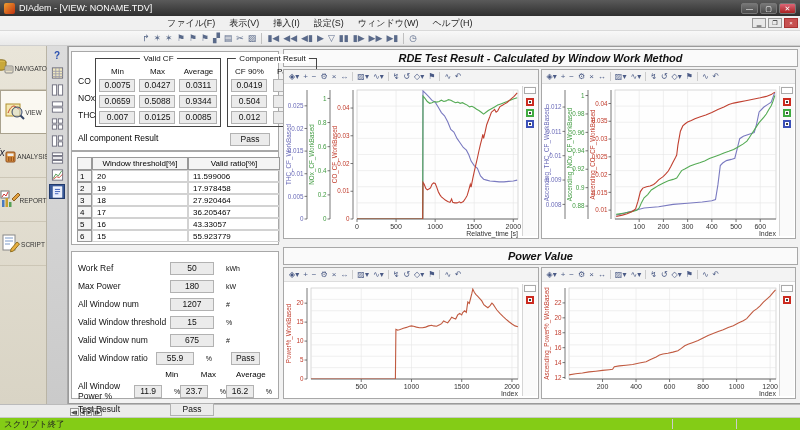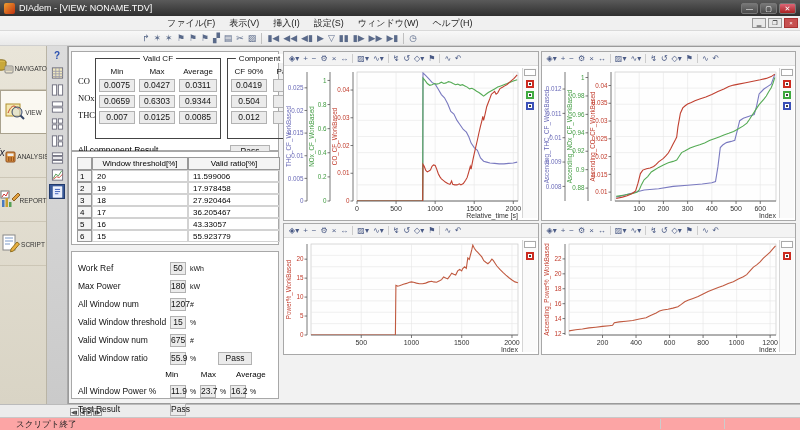--- a/index.html
+++ b/index.html
@@ -58,55 +58,55 @@
   .chart-legend { position:absolute; top:16px; right:1px; width:15px; bottom:2px;
     background:#fafafa; border-left:1px solid #d5d5d5; display:flex; flex-direction:column; align-items:center; }
   .leg-btn { width:12px; height:7px; background:#fff; border:1px solid #aaa; margin:1px 0 4px 0; }
   .leg-sq { width:8px; height:8px; background:#fff; border-width:2px; border-style:solid; margin-bottom:3px;
     position:relative; }
   .leg-sq::after { content:""; position:absolute; left:1px; top:1px; width:2px; height:2px; background:#444; }
   .row1 { height:170px; }
   .row2 { height:132px; margin-top:2px; }
   
   .cfwrap { display:flex; }
-  .cflabels { width:24px; display:flex; flex-direction:column; padding-top:16px;font-family:Liberation Serif, serif; }
+  .cflabels { width:24px; display:flex; flex-direction:column; padding-top:16px; }
   .cflabels div { height:17px; line-height:15px; font-size:8.5px; color:#111; }
   .cfall { display:flex; margin-top:6px; font-size:8.5px; align-items:flex-start; }
-  .group { border:1px solid #444; position:relative; padding:8px 3px 14px 3px; margin-right:6px; }
+  .group { border:1px solid #444; position:relative; padding:8px 3px 2px 3px; margin-right:6px; }
   .gtitle { position:absolute; top:-5px; left:50%; transform:translateX(-50%); background:#fff;
     padding:0 3px; font-size:8px; white-space:nowrap; color:#111; }
   .grid3 { display:grid; grid-template-columns:36px 36px 38px; column-gap:4px; row-gap:3px; }
   .grid2 { display:grid; grid-template-columns:36px 40px; column-gap:6px; row-gap:3px; }
   .ghead { font-size:8px; text-align:center; color:#111; }
   .vbox { background:#ebebeb; border:1px solid #b2b2b2; font-size:8.5px; height:13px;
     line-height:11px; text-align:center; color:#111; }
   
   .ttable { display:grid; grid-template-columns:15px 96px 92px; }
   .ttable .hc { border:1px solid #999; background:#f4f4f4; font-size:8px; text-align:center;
     height:13px; line-height:12px; }
   .ttable .rn { border:1px solid #999; background:#f4f4f4; font-size:8px; text-align:left;
     padding-left:2px; height:12px; line-height:11px; }
   .ttable .dc { border:1px solid #d2d2d2; font-size:8px; padding-left:4px; height:12px; line-height:11px; }
   
   .frow { display:flex; align-items:center; height:18px; font-size:8.5px; color:#111; }
   .frow .flab { width:92px; }
-  .frow .vbox { width:16px; margin-right:4px; }
+  .frow .vbox { width:44px; margin-right:12px; }
   .frow .funit { font-size:7px; width:20px; }
   .frow .pbox { width:34px; margin-left:8px; }
   .mmah { display:flex; font-size:8px; height:12px; margin-top:3px; }
   .mmah span { display:inline-block; }
   .tabbar { height:13px; background:#ececec; border-top:1px solid #bbb; display:flex; align-items:center;
     padding-left:70px; }
   .tnav { width:12px; height:10px; border:1px solid #999; background:#f6f6f6; font-size:5px;
     line-height:9px; text-align:center; margin-right:1px; color:#444; }
   .tab { background:#fff; border:1px solid #888; border-bottom:none; font-size:8px; padding:0 12px;
     height:12px; line-height:11px; margin-left:4px;
     clip-path:polygon(5px 0, calc(100% - 5px) 0, 100% 100%, 0 100%); }
-  .statusbar { height:13px; background:#fca5a5; border-top:1px solid #c8c8c8; font-size:8.5px;
-    padding:1px 16px; color:#222; display:flex; }
+  .statusbar { height:13px; background:#84cc16; border-top:1px solid #c8c8c8; font-size:8.5px;
+    padding:1px 4px; color:#222; display:flex; }
   .statusbar .sspace { flex:1; }
   .statusbar .sfield { width:60px; border-left:1px solid #ccc; margin-left:4px; }
 </style>
 </head>
 <body>
 
 <div class="titlebar">
   <div class="app-ico"></div>
   <span>DIAdem - [VIEW:  NONAME.TDV]</span>
   <div class="tspace"></div>
@@ -267,21 +267,21 @@
           <div class="group">
             <div class="gtitle">Valid CF</div>
             <div class="grid3" id="cf-grid1">
                 <div class="ghead">Min</div>
                 <div class="ghead">Max</div>
                 <div class="ghead">Average</div>
                 <div class="vbox">0.0075</div>
                 <div class="vbox">0.0427</div>
                 <div class="vbox">0.0311</div>
                 <div class="vbox">0.0659</div>
-                <div class="vbox">0.6303</div>
+                <div class="vbox">0.5088</div>
                 <div class="vbox">0.9344</div>
                 <div class="vbox">0.007</div>
                 <div class="vbox">0.0125</div>
                 <div class="vbox">0.0085</div>
               </div>
           </div>
           <div class="group" style="margin-right:0">
             <div class="gtitle">Component Result</div>
             <div class="grid2" id="cf-grid2">
                 <div class="ghead">CF 90%</div>
@@ -373,20 +373,21 @@
             <div class="vbox">16.2</div>
             <div class="funit" style="width: 10px;">%</div>
           </div>
           <div class="frow">
             <div class="flab">Test Result</div>
             <div class="vbox">Pass</div>
           </div>
         </div>
     </div>
     <div class="rightcol">
+      <div class="sect-title">RDE Test Result - Calculated by Window Work Method</div>
       <div class="chartrow row1">
         <div class="chart-panel" id="chart0">
             <div class="chart-tb">
               <span class="cti">◈▾</span>
               <span class="cti">+</span>
               <span class="cti">−</span>
               <span class="cti">⚙</span>
               <span class="cti">×</span>
               <span class="cti">↔</span>
               <div class="csep"></div>
@@ -589,20 +590,21 @@
                 </g>
               </svg></div>
             <div class="chart-legend">
               <div class="leg-btn"></div>
               <div class="leg-sq" style="border-color: rgb(204, 42, 31);"></div>
               <div class="leg-sq" style="border-color: rgb(63, 170, 63);"></div>
               <div class="leg-sq" style="border-color: rgb(58, 80, 184);"></div>
             </div>
           </div>
       </div>
+      <div class="sect-title" style="margin-top:8px">Power Value</div>
       <div class="chartrow row2">
         <div class="chart-panel" id="chart2">
             <div class="chart-tb">
               <span class="cti">◈▾</span>
               <span class="cti">+</span>
               <span class="cti">−</span>
               <span class="cti">⚙</span>
               <span class="cti">×</span>
               <span class="cti">↔</span>
               <div class="csep"></div>

